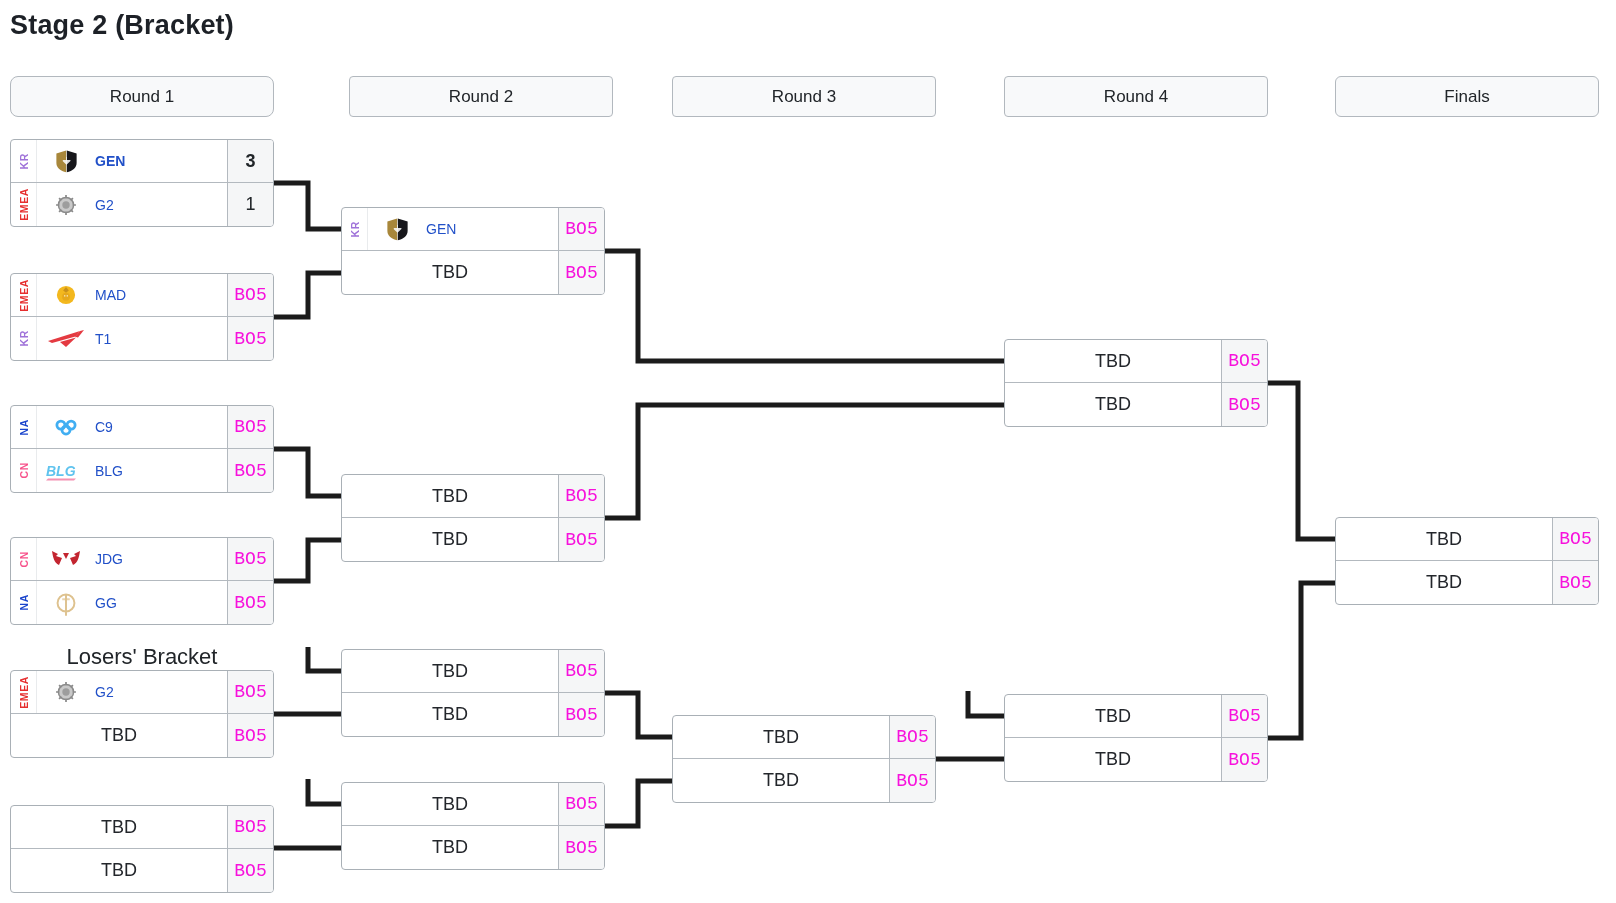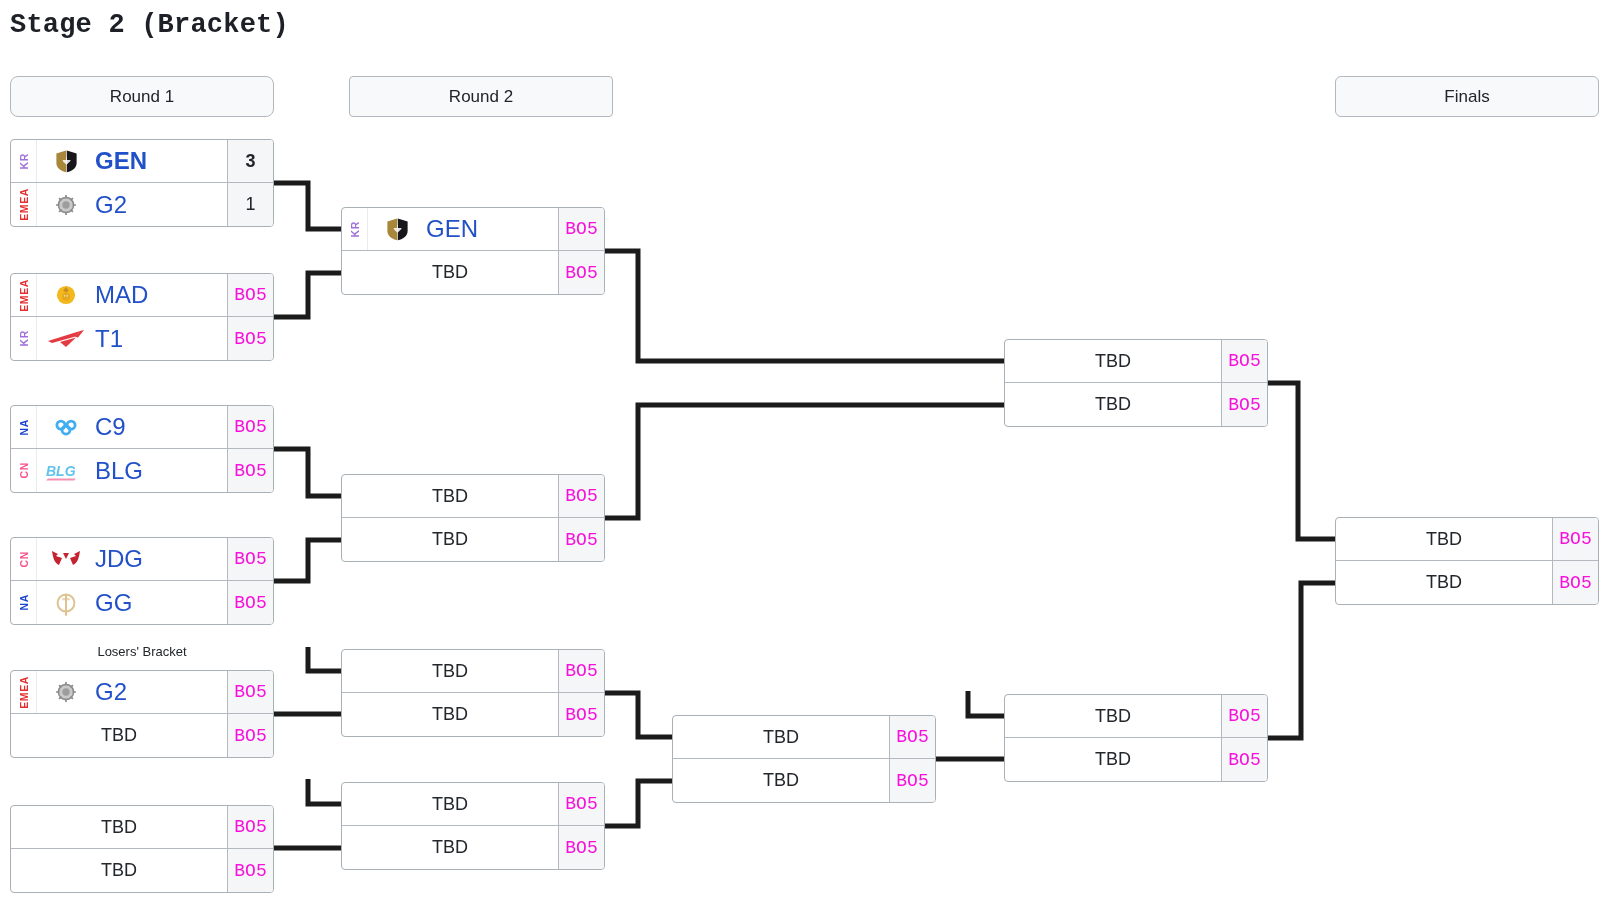--- a/index.html
+++ b/index.html
@@ -1,52 +1,54 @@
 <!DOCTYPE html>
 <html><head>
 <meta charset="utf-8">
 <style>
   html,body{margin:0;padding:0;background:#fff;}
   body{font-family:"Liberation Sans",sans-serif;color:#212529;}
   .bracket{position:relative;width:1616px;height:903px;overflow:hidden;}
-  .page-title{position:absolute;left:10px;top:10px;margin:0;font-size:27px;font-weight:700;color:#1d2127;letter-spacing:.2px;font-family:Liberation Mono, monospace;}
+  .page-title{position:absolute;left:10px;top:10px;margin:0;font-size:27px;font-weight:700;color:#1d2127;letter-spacing:.2px;}
   .round-header{position:absolute;top:76px;width:264px;height:41px;box-sizing:border-box;
     border:1px solid #b2b8be;border-radius:4px;background:#f8f9fa;
     display:flex;align-items:center;justify-content:center;font-size:17px;color:#212529;}
   .losers-label{position:absolute;left:10px;top:644px;width:264px;text-align:center;
-    font-size:13px;color:#212529;}
+    font-size:22px;color:#212529;}
   svg.conn{position:absolute;left:0;top:0;}
   .match{position:absolute;width:264px;height:88px;box-sizing:border-box;
     border:1px solid #a9b0b6;border-radius:4px;background:#fff;
     display:flex;flex-direction:column;overflow:hidden;}
   .trow{display:flex;height:43px;box-sizing:border-box;align-items:stretch;}
   .trow.first{border-bottom:1px solid #b3b9bf;}
   .tcell{flex:1;display:flex;align-items:center;min-width:0;}
   .region{width:25px;height:100%;display:flex;align-items:center;justify-content:center;
     border-right:1px solid #e9ebed;}
   .region > span{writing-mode:vertical-rl;transform:rotate(180deg);
     font-size:10.5px;font-weight:700;letter-spacing:.6px;}
   .logo{width:58px;display:flex;align-items:center;justify-content:center;}
-  .tname{font-size:24px;color:var(--blue,#2150c8);text-decoration:none;}
+  .tname{font-size:14px;color:var(--blue,#2150c8);text-decoration:none;}
   .tname.b{font-weight:700;}
   .tbd{flex:1;text-align:center;font-size:18px;color:#23262b;}
   .scell{width:46px;box-sizing:border-box;border-left:1px solid #b3b9bf;background:#f5f6f7;
     display:flex;align-items:center;justify-content:center;font-size:18px;}
   .scell.bo5{color:var(--bo5,#f711dc);font-family:Liberation Mono, monospace;}
   .scell.num{color:#212529;}
   .scell.num.b{font-weight:700;}
 </style>
 </head>
 <body>
 
 <div class="bracket" id="bracket" style="--blue: #2150c8; --bo5: #f711dc;">
   <h1 class="page-title">Stage 2 (Bracket)</h1>
 
   <div class="round-header" style="left: 10px; border-radius: 8px;">Round 1</div>
   <div class="round-header" style="left: 349px;">Round 2</div>
+  <div class="round-header" style="left: 672px;">Round 3</div>
+  <div class="round-header" style="left: 1004px;">Round 4</div>
   <div class="round-header" style="left: 1335px; border-radius: 6px;">Finals</div>
 
   <div class="losers-label">Losers' Bracket</div>
 
   <svg class="conn" id="connSvg" width="1616" height="903">
       <polyline points="274,183 308,183 308,229 341,229" fill="none" stroke="#1b1b1b" stroke-width="5"></polyline>
       <polyline points="274,317 308,317 308,273 341,273" fill="none" stroke="#1b1b1b" stroke-width="5"></polyline>
       <polyline points="274,449 308,449 308,496 341,496" fill="none" stroke="#1b1b1b" stroke-width="5"></polyline>
       <polyline points="274,581 308,581 308,540 341,540" fill="none" stroke="#1b1b1b" stroke-width="5"></polyline>
       <polyline points="274,714 341,714" fill="none" stroke="#1b1b1b" stroke-width="5"></polyline>

